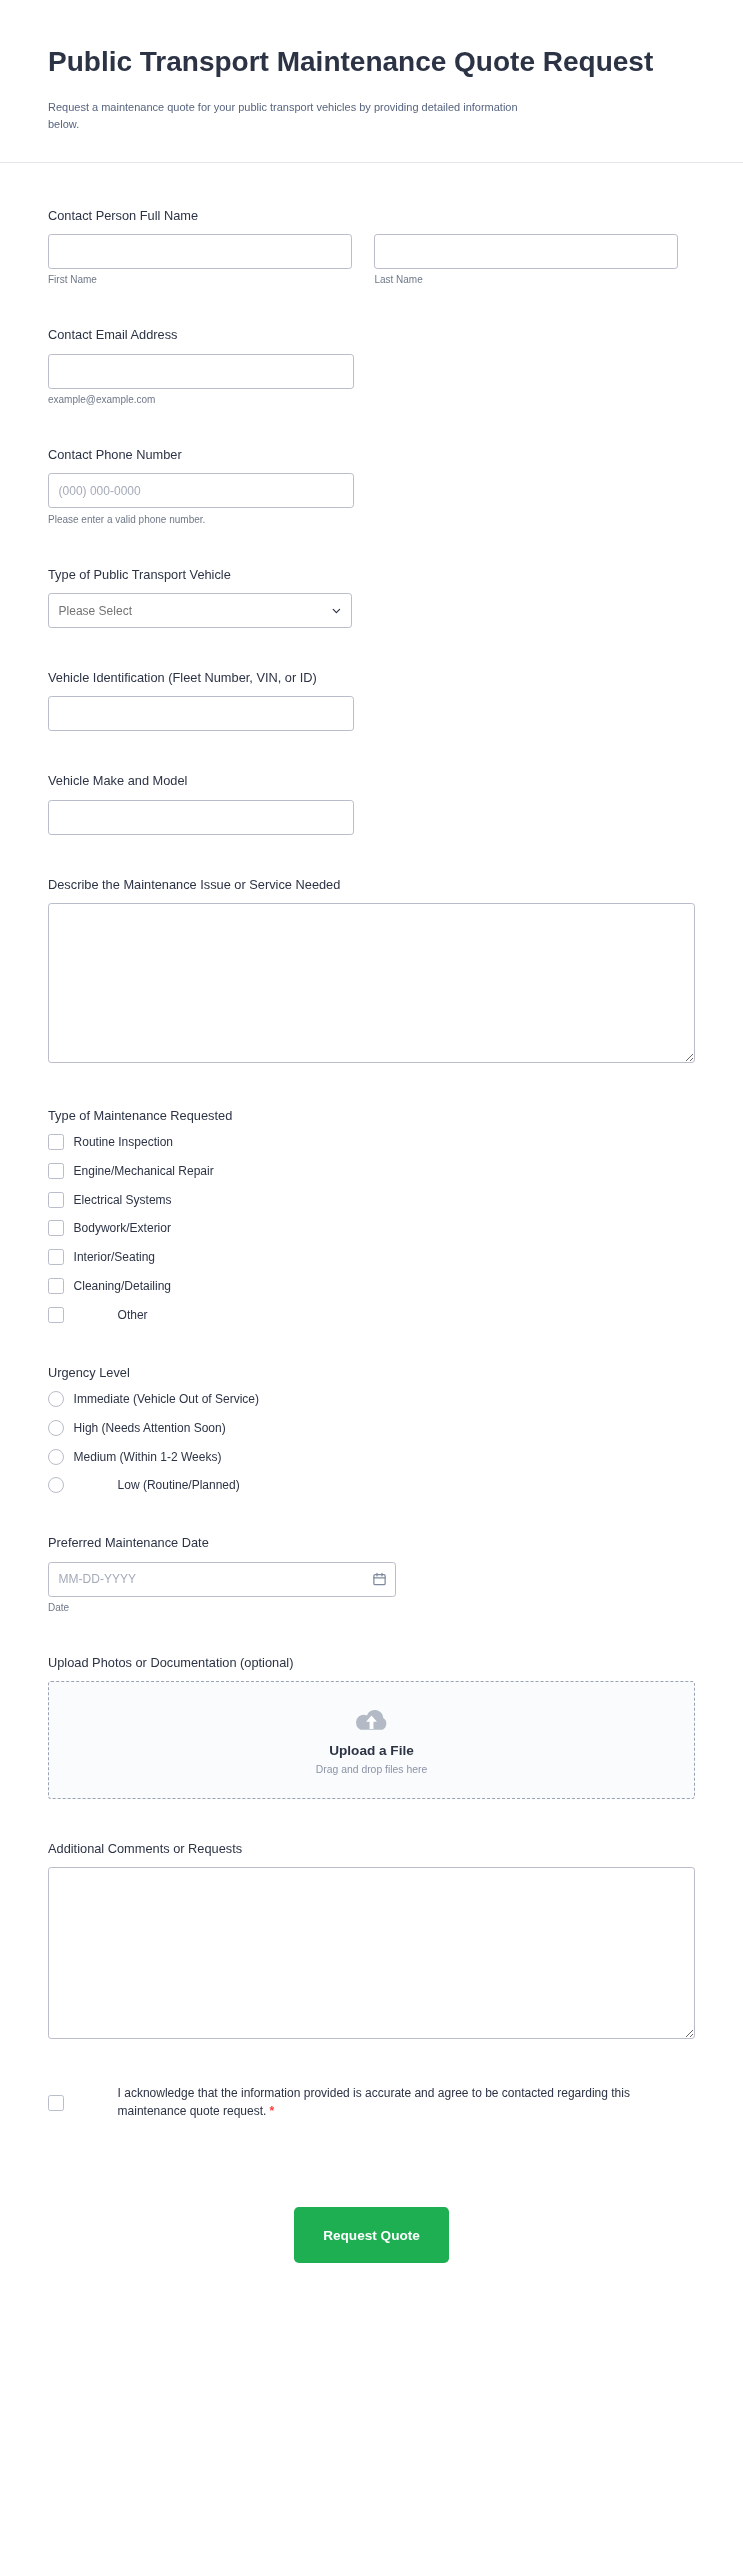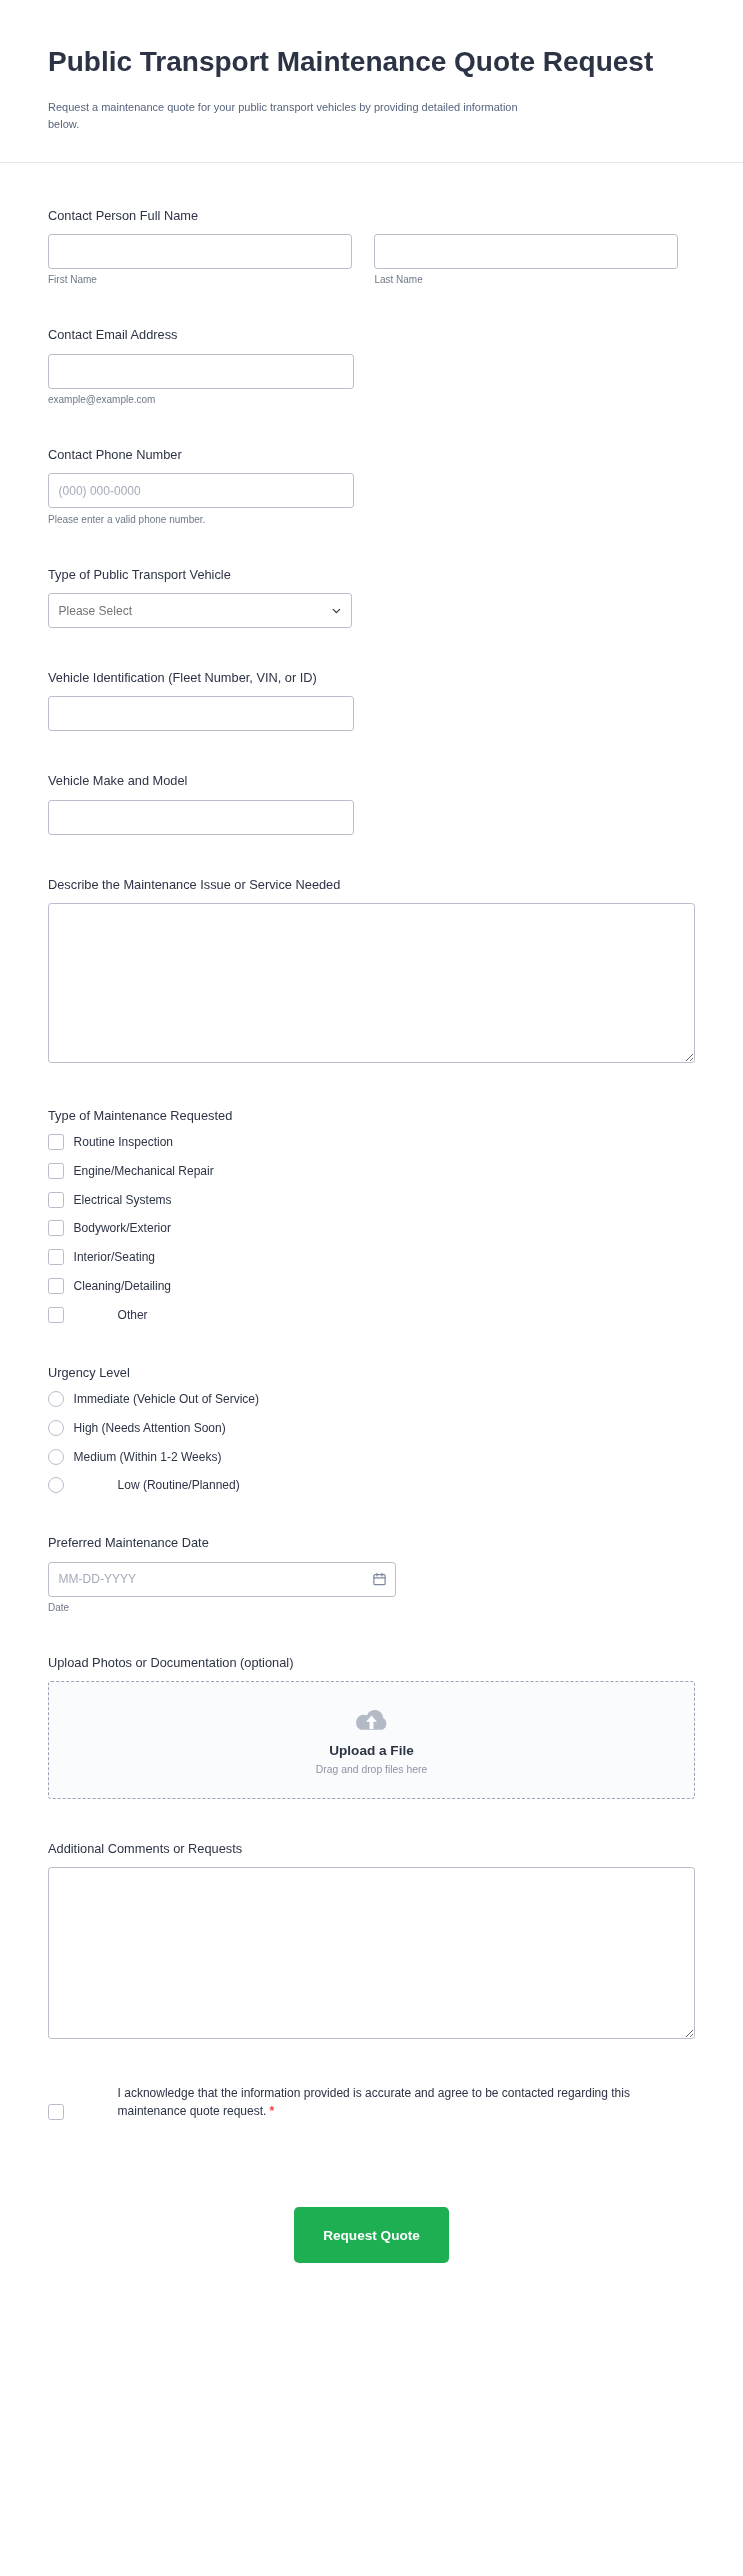--- a/index.html
+++ b/index.html
@@ -108,21 +108,21 @@
     background: #fafbfd;
     height: 118px;
     display: flex; flex-direction: column;
     align-items: center; justify-content: center;
     gap: 5.6px;
     cursor: pointer;
   }
   .upload-title { font-size: 13.6px; font-weight: 600; color: #2c3345; }
   .upload-hint { font-size: 10.4px; color: #8b93a7; }
   
-  .ack-row { align-items: flex-end; line-height: 1.5; }
+  .ack-row { align-items: center; line-height: 1.5; }
   .ack-row .box { margin-top: 1.6px; }
   .required-star { color: #ff3b3b; font-weight: 700; margin-left: 3.2px; }
   
   .submit-row { display: flex; justify-content: center; padding: 45px 0 88px 0; }
   .submit-btn {
     background: #1faf53;
     color: #ffffff;
     border: none;
     border-radius: 4.8px;
     font-size: 13.6px;

